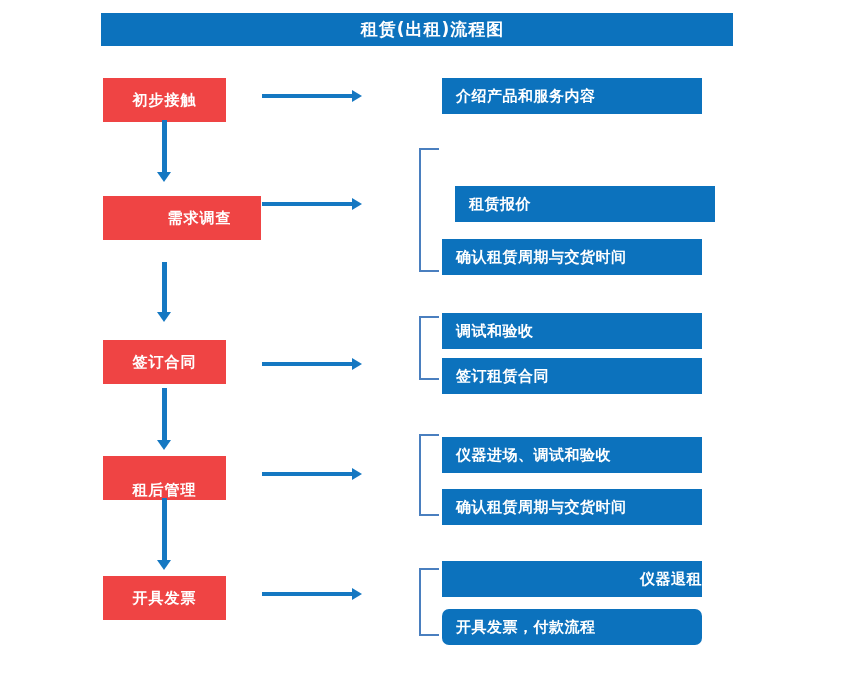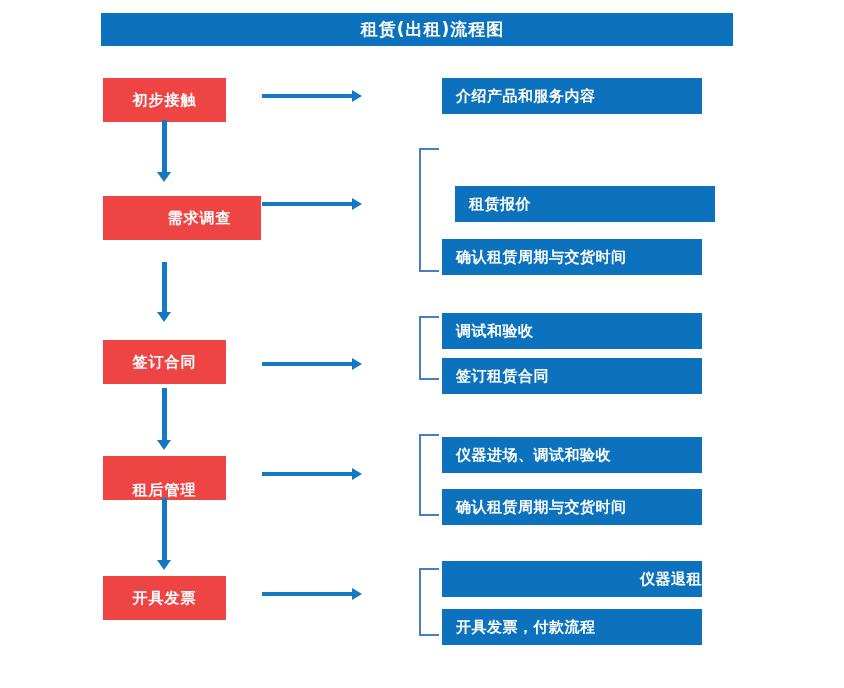--- a/index.html
+++ b/index.html
@@ -169,17 +169,17 @@
   <div class="task-box" style="top:437px;">
     <span class="task-text">仪器进场、调试和验收</span>
   </div>
   <div class="task-box" style="top:489px;">
     <span class="task-text">确认租赁周期与交货时间</span>
   </div>
 
   <div class="task-box" style="top:561px;justify-content:flex-end;">
     <span class="task-text">仪器退租</span>
   </div>
-  <div class="task-box" style="top:609px;">
+  <div class="task-box" style="top:609px;border-radius:7px;">
     <span class="task-text">开具发票，付款流程</span>
   </div>
 
 </div>
 
 </body></html>

